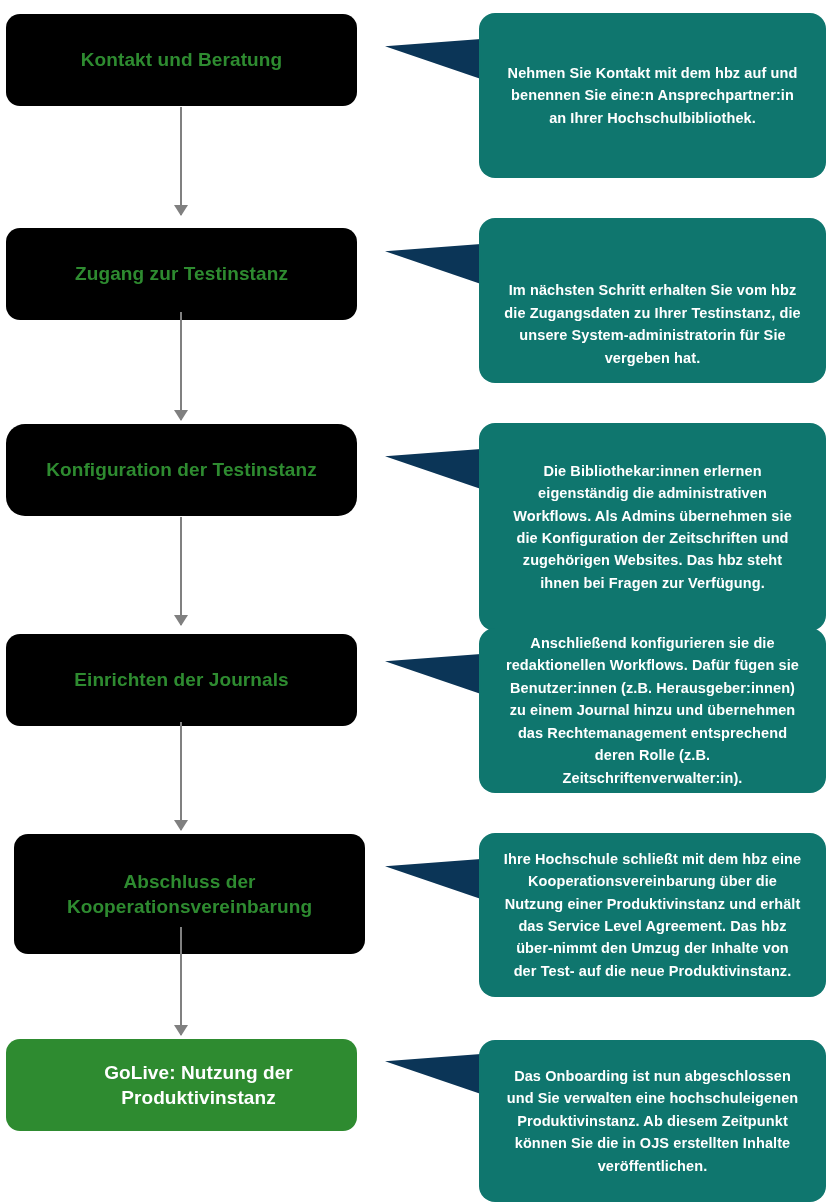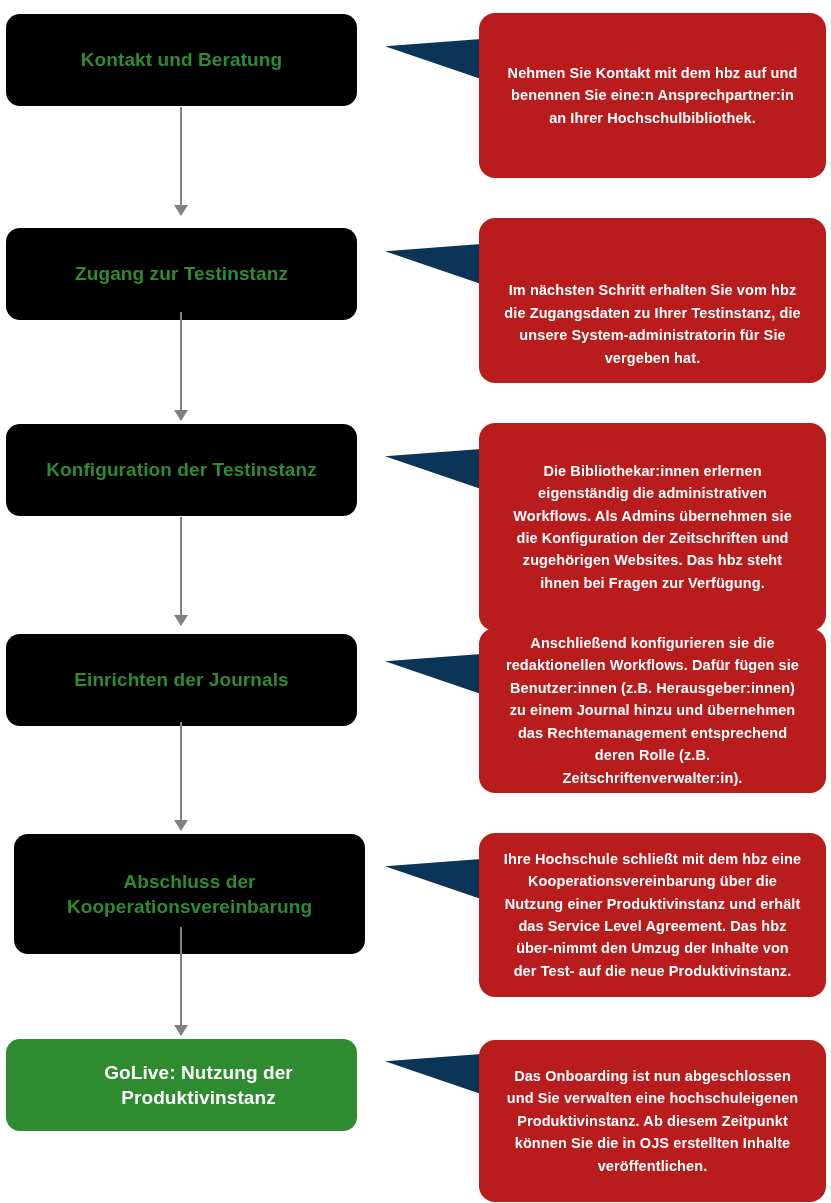--- a/index.html
+++ b/index.html
@@ -46,21 +46,21 @@
     border-top:11px solid #808080;
   }
 
   
   .bubble-wrap{position:absolute;left:385px;width:441px;}
   .bubble{
     position:absolute;
     left:94px;          
     width:347px;
     box-sizing:border-box;
-    background:#b91c1c;
+    background:#0f766e;
     border-radius:16px;
     display:flex;
     align-items:center;
     justify-content:center;
     padding:14px 24px;
   }
   .bubble-text{
     color:#ffffff;
     font-size:14.5px;
     font-weight:bold;
@@ -109,21 +109,21 @@
         <span class="bubble-text">Im nächsten Schritt erhalten Sie vom hbz die Zugangsdaten zu Ihrer Testinstanz, die unsere System-administratorin für Sie vergeben hat.</span>
       </div>
     </div>
     <div class="arrow" style="top:312px;height:108px;">
       <div class="shaft"></div>
       <div class="head"></div>
     </div>
   </div>
 
   <div class="row">
-    <div class="step-box yellow" style="top:424px;height:92px;">
+    <div class="step-box yellow" style="top:424px;height:92px;border-radius:19px;">
       <span class="step-label">Konfiguration der Testinstanz</span>
     </div>
     <div class="bubble-wrap" style="top:423px;">
       <div class="bubble-tail" style="top:26px;"></div>
       <div class="bubble" style="top:0;height:208px;">
         <span class="bubble-text">Die Bibliothekar:innen erlernen eigenständig die administrativen Workflows. Als Admins übernehmen sie die Konfiguration der Zeitschriften und zugehörigen Websites. Das hbz steht ihnen bei Fragen zur Verfügung.</span>
       </div>
     </div>
     <div class="arrow" style="top:517px;height:108px;">
       <div class="shaft"></div>

